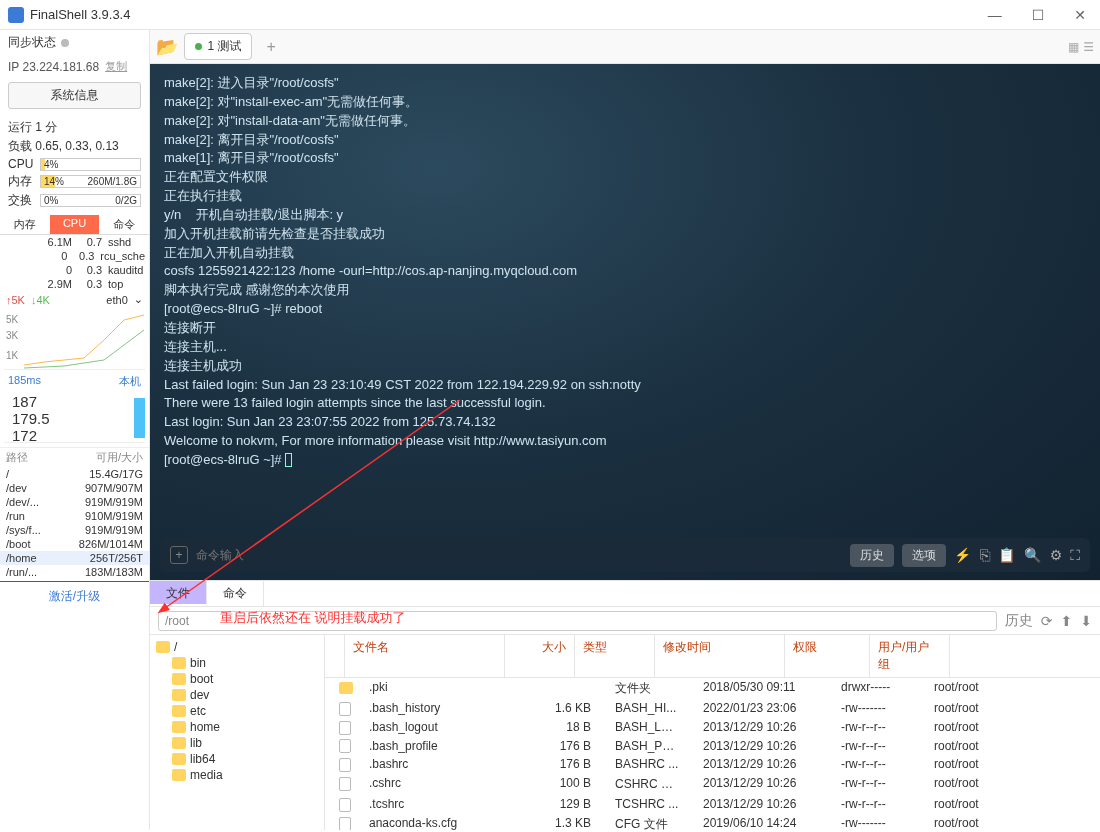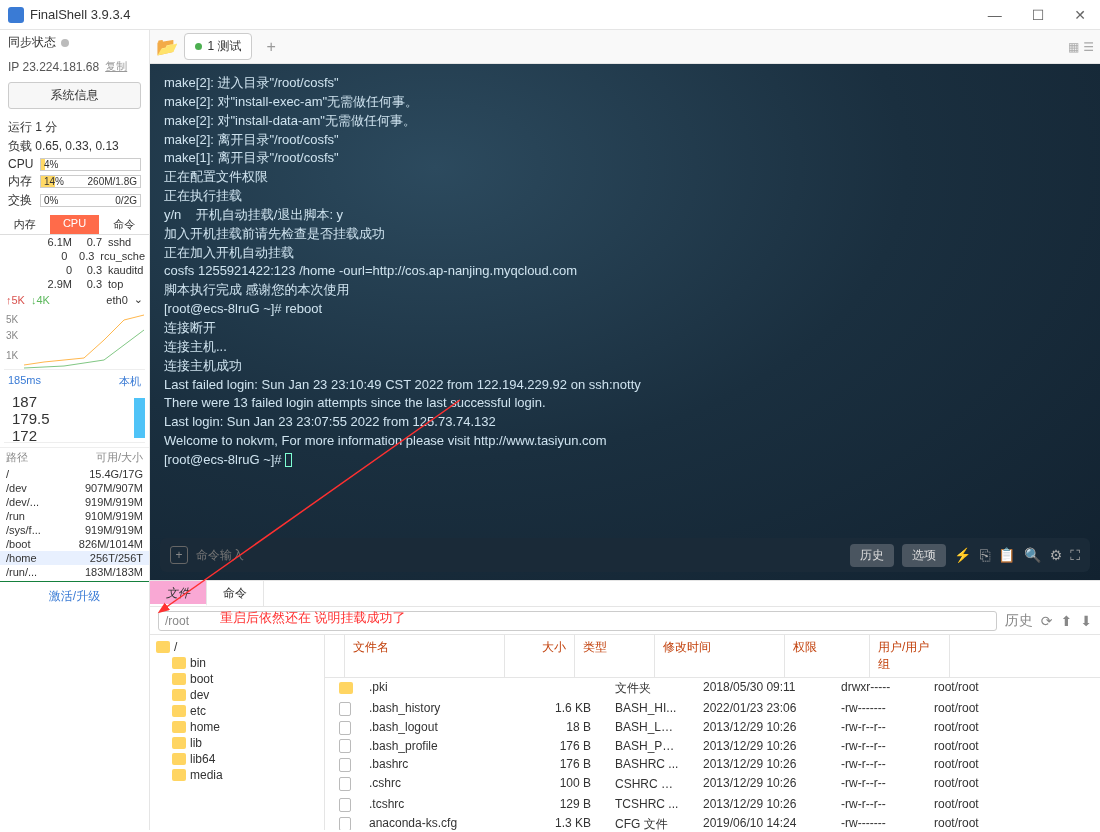--- a/index.html
+++ b/index.html
@@ -59,21 +59,21 @@
 .terminal .cursor { display: inline-block; width: 7px; height: 14px; border: 1px solid #7fffd4; vertical-align: middle; }
 .cmdbar { height: 34px; margin: 0 10px 8px 10px; background: rgba(0,0,0,0.3); border-radius: 6px; display: flex; align-items: center; padding: 0 10px; gap: 8px; }
 .cmdbar .plus { color: #888; border: 1px solid #666; width: 18px; height: 18px; display: flex; align-items: center; justify-content: center; border-radius: 3px; cursor: pointer; }
 .cmdbar input { flex: 1; background: transparent; border: none; color: #ccc; outline: none; font-size: 12px; }
 .cmdbar .btn { padding: 3px 10px; background: #4a5560; color: #ddd; border-radius: 4px; font-size: 12px; cursor: pointer; }
 .cmdbar .ticon { color: #aaa; font-size: 14px; cursor: pointer; }
 .cmdbar .bolt { color: #8bc34a; }
 .bottom { height: 250px; display: flex; flex-direction: column; border-top: 1px solid #e5e5e5; position: relative; }
 .btabs { height: 26px; display: flex; border-bottom: 1px solid #e5e5e5; }
 .btabs div { padding: 4px 16px; font-size: 12px; cursor: pointer; border-right: 1px solid #e5e5e5; }
-.btabs .active { background: #f9a8d4; border-bottom: 2px solid #fff; font-style: italic; }
+.btabs .active { background: #c4b5fd; border-bottom: 2px solid #fff; }
 .pathbar { height: 28px; border-bottom: 1px solid #e5e5e5; display: flex; align-items: center; padding: 0 8px; gap: 8px; }
 .pathbar input { flex: 1; border: 1px solid #ccc; padding: 2px 6px; font-size: 12px; color: #888; border-radius: 3px; }
 .pathbar .tb { color: #888; font-size: 14px; cursor: pointer; }
 .annot { position: absolute; left: 70px; top: 28px; color: #ff3030; font-size: 13px; z-index: 10; pointer-events: none; text-align: right; }
 .filesplit { flex: 1; display: flex; overflow: hidden; }
 .tree { width: 175px; border-right: 1px solid #e5e5e5; padding: 4px 0; overflow-y: auto; }
 .tree .n { padding: 1px 6px; display: flex; align-items: center; gap: 4px; font-size: 12px; cursor: pointer; }
 .tree .n .fi { width: 14px; height: 12px; background: #ffd562; border-radius: 2px; }
 .tree .n.root .fi { background: #ffd562; }
 .tree .n.sub { padding-left: 22px; }

